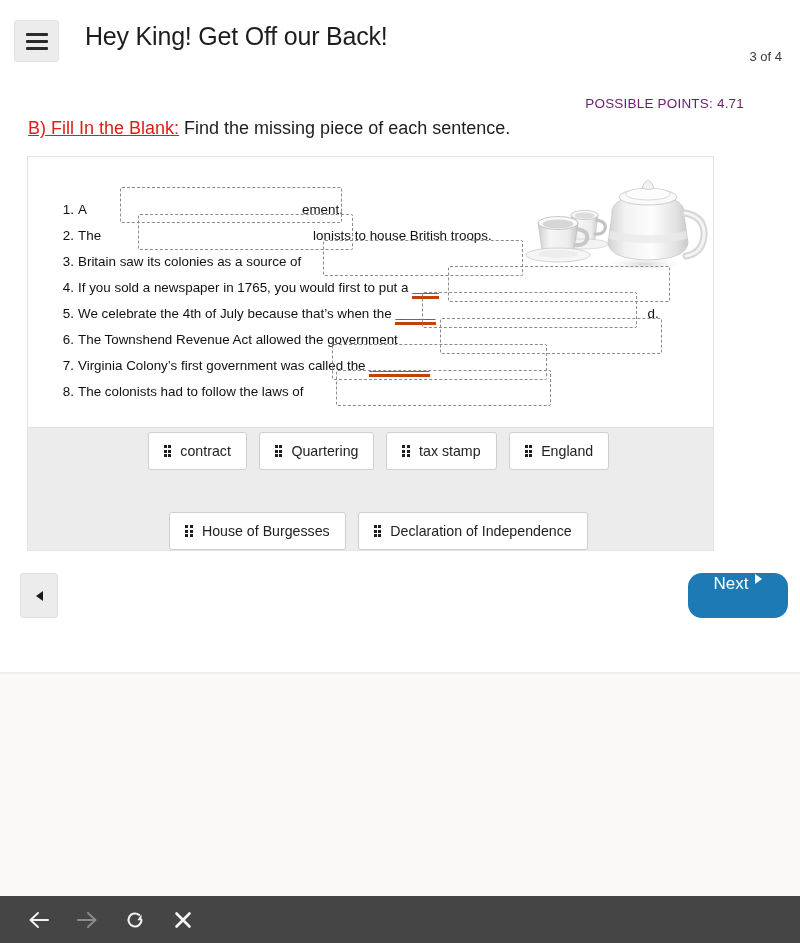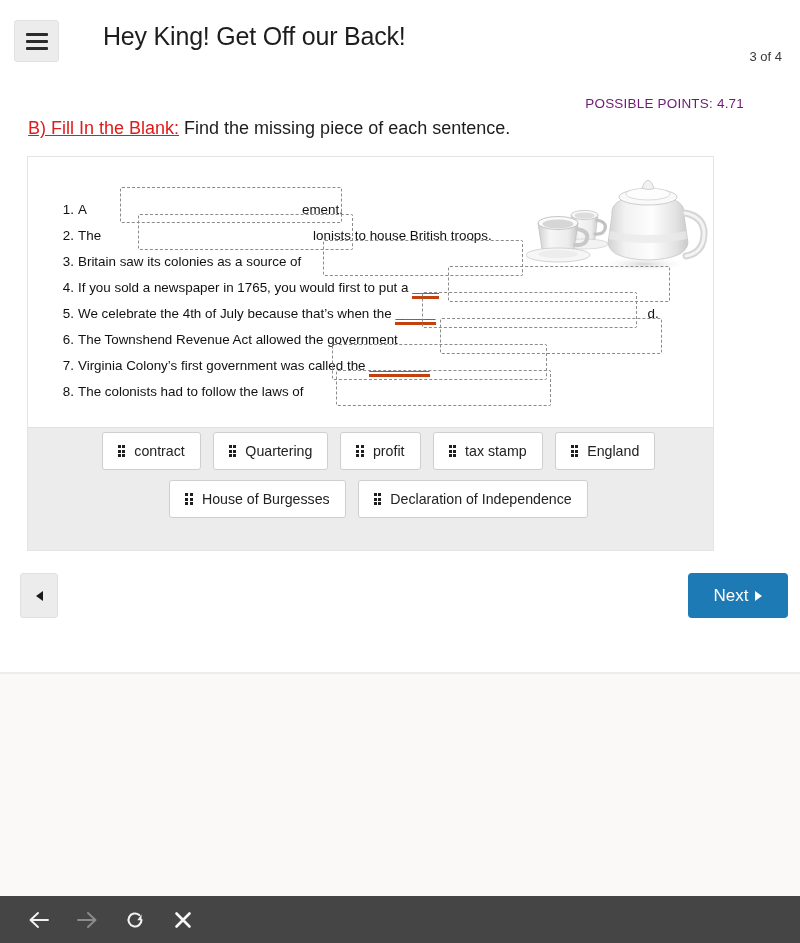--- a/index.html
+++ b/index.html
@@ -41,21 +41,20 @@
     border-radius: 1px;
   }
   .activity-title {
     position: absolute;
     left: 85px; top: 22px;
     font-size: 25px;
     font-weight: 400;
     color: #1d1d1d;
     letter-spacing: -0.2px;
     white-space: nowrap;
-    margin-left: 18px;
   }
   .page-counter {
     position: absolute;
     right: 18px; top: 40px;
     font-size: 13px;
     color: #3b3b3b;
     margin-top: 9px;
   }
 
   
@@ -143,21 +142,21 @@
   
   .word-bank {
     position: absolute;
     left: 0; top: 270px;
     width: 685px; height: 123px;
     background: #ececec;
     border-top: 1px solid #e0e0e0;
     display: flex;
     flex-direction: column;
     align-items: center;
-    justify-content: flex-start;
+    justify-content: space-between;
     gap: 10px;
     padding-top: 4px;
     padding-left: 16px;
   }
   .chip-row {
     display: flex;
     gap: 12px;
     justify-content: center;
   }
   .chip {
@@ -204,26 +203,25 @@
     border-top: 5px solid transparent;
     border-bottom: 5px solid transparent;
     border-right: 7px solid #1a1a1a;
   }
   .next-button {
     position: absolute;
     right: 12px; top: 573px;
     width: 100px; height: 45px;
     background: #1d7ab4;
     border: none;
-    border-radius: 4px;
+    border-radius: 14px;
     color: #ffffff;
     font-size: 17px;
     font-family: "Liberation Sans", sans-serif;
     display: flex;
-    align-items: center;
     justify-content: center;
     gap: 7px;
     cursor: pointer;
   }
   .next-button .tri-right {
     width: 0; height: 0;
     border-top: 5px solid transparent;
     border-bottom: 5px solid transparent;
     border-left: 7px solid #ffffff;
   }
@@ -386,31 +384,20 @@
       <div class="chip">
         <span class="grip">
             <i></i>
             <i></i>
             <i></i>
             <i></i>
             <i></i>
             <i></i>
           </span>
         <span>Quartering</span>
-      </div>
-      <div class="chip">
-        <span class="grip">
-            <i></i>
-            <i></i>
-            <i></i>
-            <i></i>
-            <i></i>
-            <i></i>
-          </span>
-        <span>profit</span>
       </div>
       <div class="chip">
         <span class="grip">
             <i></i>
             <i></i>
             <i></i>
             <i></i>
             <i></i>
             <i></i>
           </span>

